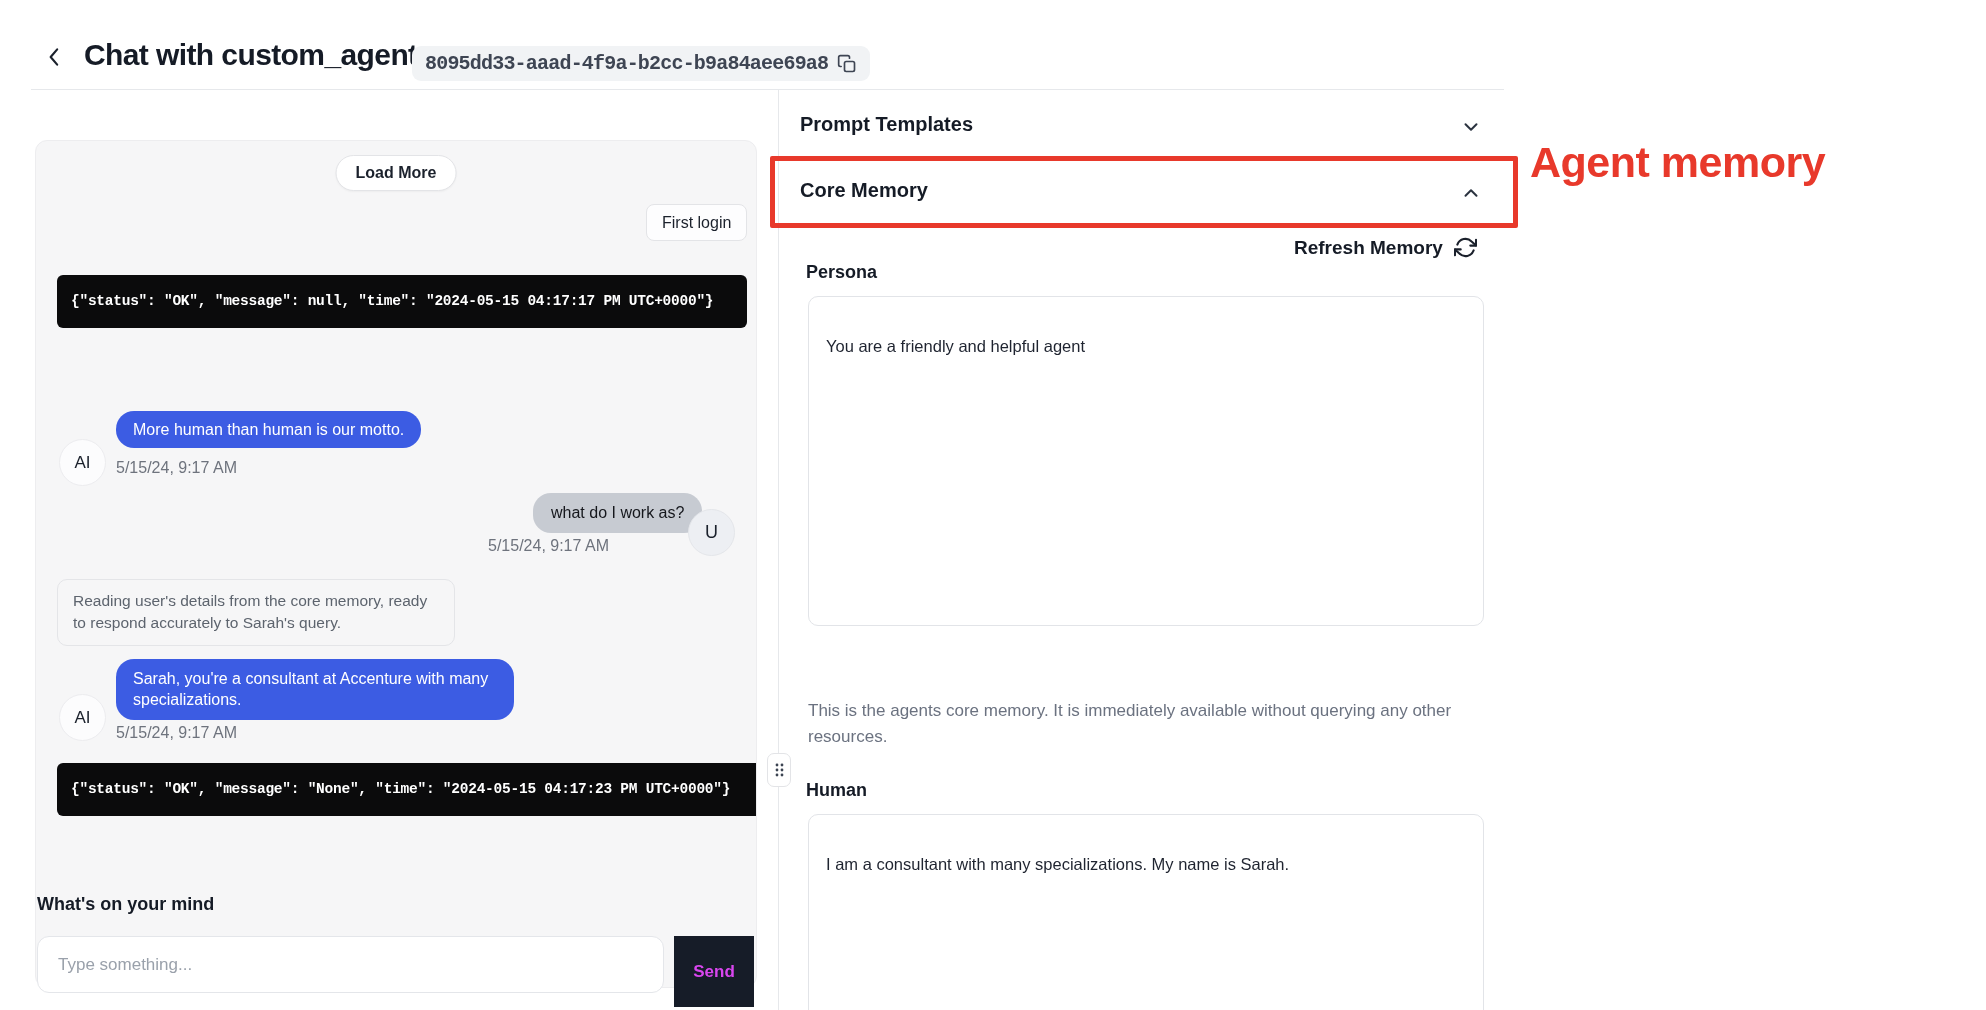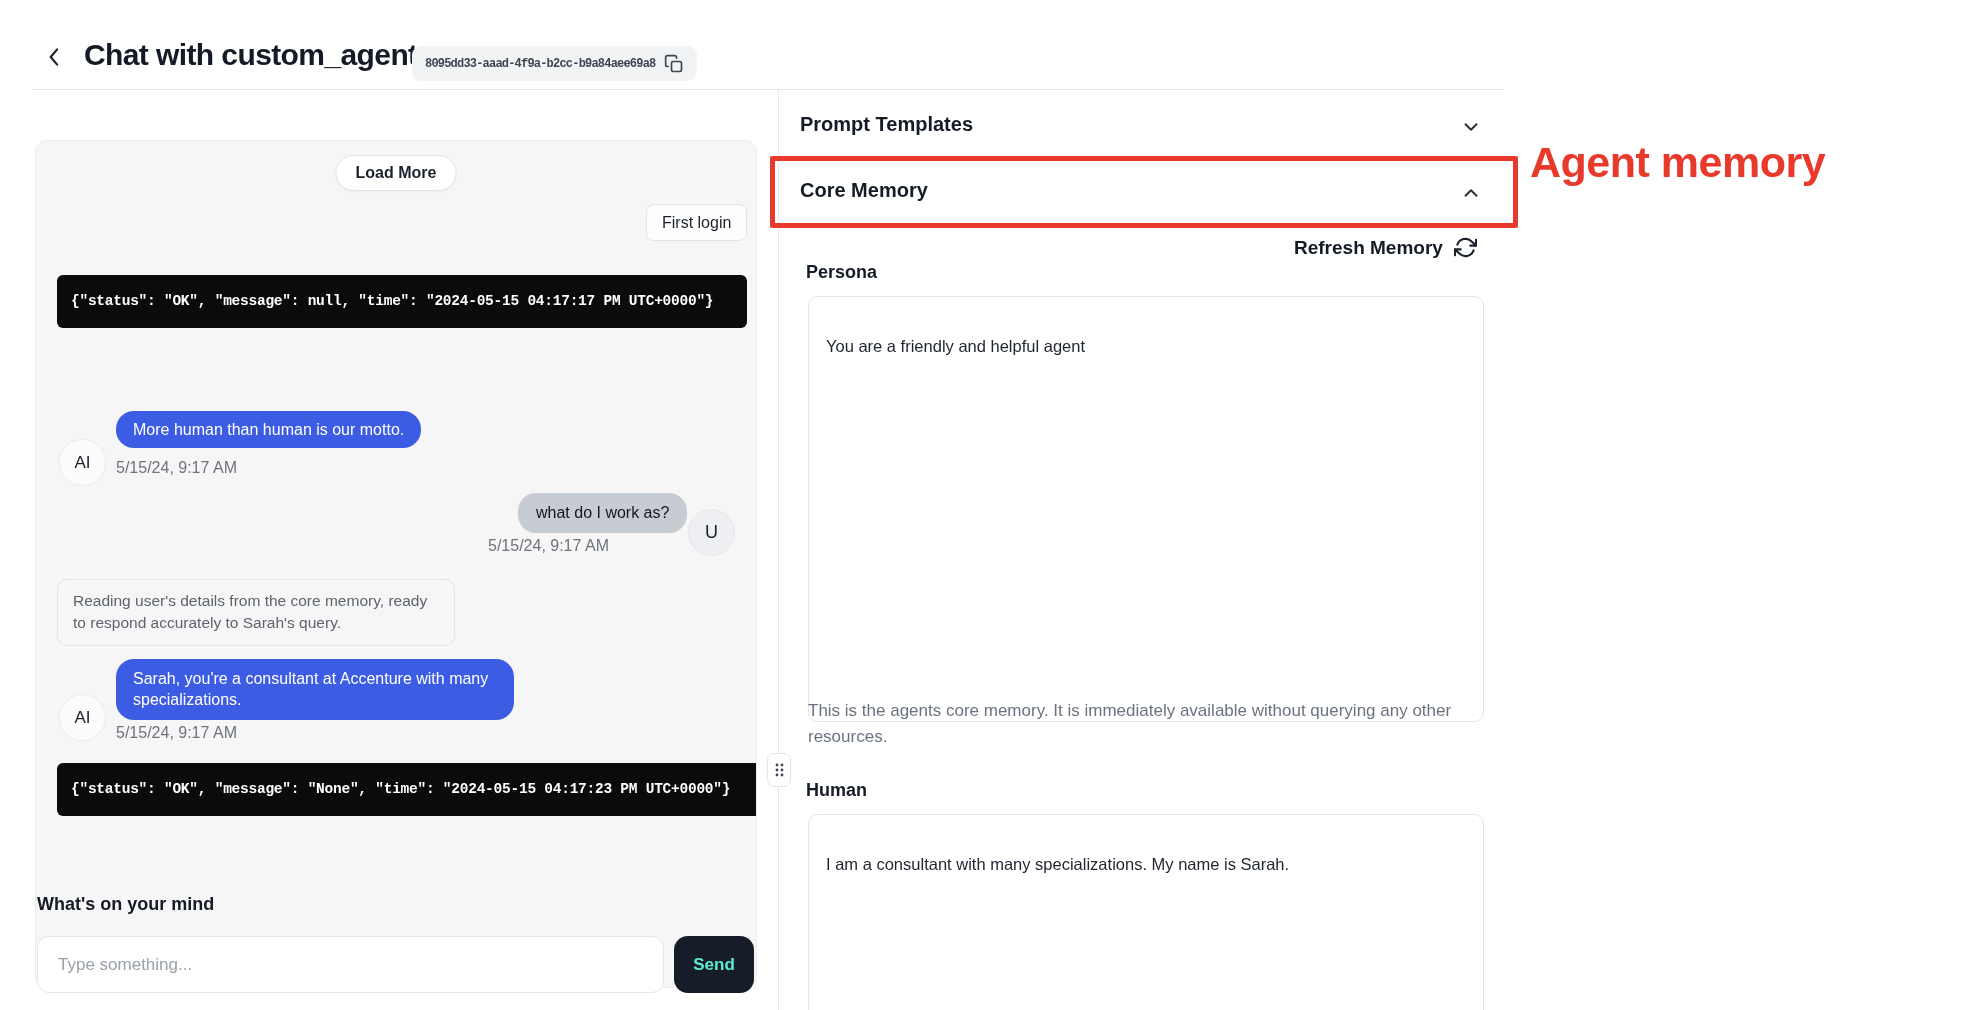--- a/index.html
+++ b/index.html
@@ -6,21 +6,21 @@
   html,body { width:1986px; height:1010px; background:#ffffff; overflow:hidden;
     font-family:"Liberation Sans","DejaVu Sans",sans-serif; color:#1f2430; }
   .abs { position:absolute; }
 
   
   .back-btn { left:38px; top:40px; width:34px; height:34px; display:flex; align-items:center; justify-content:center; cursor:pointer; background:none; border:none; }
   .page-title { left:84px; top:38px; font-size:30px; font-weight:bold; letter-spacing:-0.6px; color:#151b26; }
   .agent-id-badge { left:412px; top:46px; height:35px; background:#f1f3f5; border-radius:9px;
     display:flex; align-items:center; gap:9px; padding:0 13px; }
   .agent-id-text { font-family:"Liberation Mono","DejaVu Sans Mono",monospace; font-weight:bold;
-    font-size:12px; letter-spacing:-0.8px; color:#3e4553; }
+    font-size:20px; letter-spacing:-0.8px; color:#3e4553; }
   .copy-btn { background:none; border:none; cursor:pointer; display:flex; align-items:center; }
   .h-divider { left:31px; top:89px; width:1473px; height:1px; background:#e6e8eb; }
   .v-divider { left:778px; top:89px; width:1px; height:921px; background:#e6e8eb; }
 
   
   .chat-panel { left:35px; top:140px; width:722px; height:848px; background:#f6f6f7;
     border:1px solid #ededef; border-radius:12px; overflow:hidden; }
   .load-more { left:50%; transform:translateX(-50%); top:14px; height:36px; padding:0 19px;
     background:#ffffff; border:1px solid #e3e4e7; border-radius:18px; font-size:16px; font-weight:bold;
     color:#1b212c; cursor:pointer; box-shadow:0 1px 2px rgba(0,0,0,.04); }
@@ -38,34 +38,34 @@
   .avatar { width:47px; height:47px; border-radius:50%; display:flex; align-items:center; justify-content:center;
     font-size:17px; color:#1b212c; }
   .avatar-ai { background:#fcfcfd; border:1px solid #ececef; }
   .avatar-u  { background:#edeff3; border:1px solid #e4e6ea; font-size:18px; }
   .avatar-ai-1 { left:23px; top:298px; }
   .avatar-u-1  { left:652px; top:368px; }
   .avatar-ai-2 { left:23px; top:553px; }
   .bubble-ai { background:var(--accent-blue,#3c5ce3); color:#ffffff; border-radius:18px; font-size:16px; }
   .bubble-ai-1 { left:80px; top:270px; height:37px; line-height:37px; padding:0 17px; }
   .bubble-ai-2 { left:80px; top:518px; width:398px; padding:9px 17px; line-height:1.33; }
-  .bubble-user { left:482px; top:352px; height:40px; line-height:40px; padding:0 18px;
+  .bubble-user { left:497px; top:352px; height:40px; line-height:40px; padding:0 18px;
     background:#c7cbd2; color:#15171c; border-radius:18px; font-size:16px; }
   .ts { font-size:16px; color:#6e737d; }
   .ts-1 { left:80px; top:318px; }
   .ts-2 { left:452px; top:396px; }
   .ts-3 { left:80px; top:583px; }
 
   
   .composer-label { left:37px; top:894px; font-size:18px; font-weight:bold; color:#151b26; }
   .composer-input { left:37px; top:936px; width:627px; height:57px; border:1.5px solid #e4e6ea;
     border-radius:12px; padding:0 20px; font-size:17px; font-family:inherit; color:#1f2430; background:#fff; outline:none; }
   .composer-input::placeholder { color:#9aa1ab; }
-  .send-btn { left:674px; top:936px; width:80px; height:57px; background:var(--send-dark,#161c28);
-    color:#5eead4; border:none; border-radius:14px; font-size:17px; font-weight:bold; cursor:pointer; }
+  .send-btn { left:674px; top:936px; width:80px; height:71px; background:var(--send-dark,#161c28);
+    color:#d946ef; border:none; border-radius:0; font-size:17px; font-weight:bold; cursor:pointer; }
 
   
   .drag-handle { left:767px; top:753px; width:24px; height:34px; background:#ffffff;
     border:1px solid #e3e4e7; border-radius:7px; display:flex; align-items:center; justify-content:center; cursor:col-resize; }
 
   
   .section-header { font-size:20px; font-weight:bold; color:#151b26; cursor:pointer; }
   .prompt-header { left:800px; top:113px; }
   .core-header   { left:800px; top:179px; }
   .chev { position:absolute; display:flex; cursor:pointer; }
@@ -73,21 +73,21 @@
   .chev-core   { left:1460px; top:182px; }
   .red-rect { left:770px; top:156px; width:748px; height:72px; border:5px solid var(--red,#e8392b); border-radius:2px; pointer-events:none; }
   .refresh-row { left:1294px; top:236px; display:flex; align-items:center; gap:11px; cursor:pointer; }
   .refresh-label { font-size:19px; font-weight:bold; color:#151b26; }
   .field-label { font-size:18px; font-weight:bold; color:#151b26; }
   .persona-label { left:806px; top:262px; }
   .human-label   { left:806px; top:780px; }
   .memory-box { width:676px; background:#ffffff; border:1px solid #e2e4e8; border-radius:10px;
     padding:38px 17px 14px 17px; font-size:16.5px; line-height:1.4; color:#1f2430;
     font-family:inherit; resize:none; outline:none; }
-  .persona-box { left:808px; top:296px; height:426px; }
+  .persona-box { left:808px; top:296px; height:330px; }
   .human-box   { left:808px; top:814px; height:300px; }
   .memory-desc { left:808px; top:698px; width:652px; font-size:17px; line-height:1.55; color:#6b7280; }
 
   
   .annotation { left:1530px; top:134px; font-size:43px; font-weight:bold; letter-spacing:-0.5px;
     line-height:1.32; color:var(--red,#e8392b); pointer-events:none; }
 
   svg { display:block; }
 </style>
 </head>

